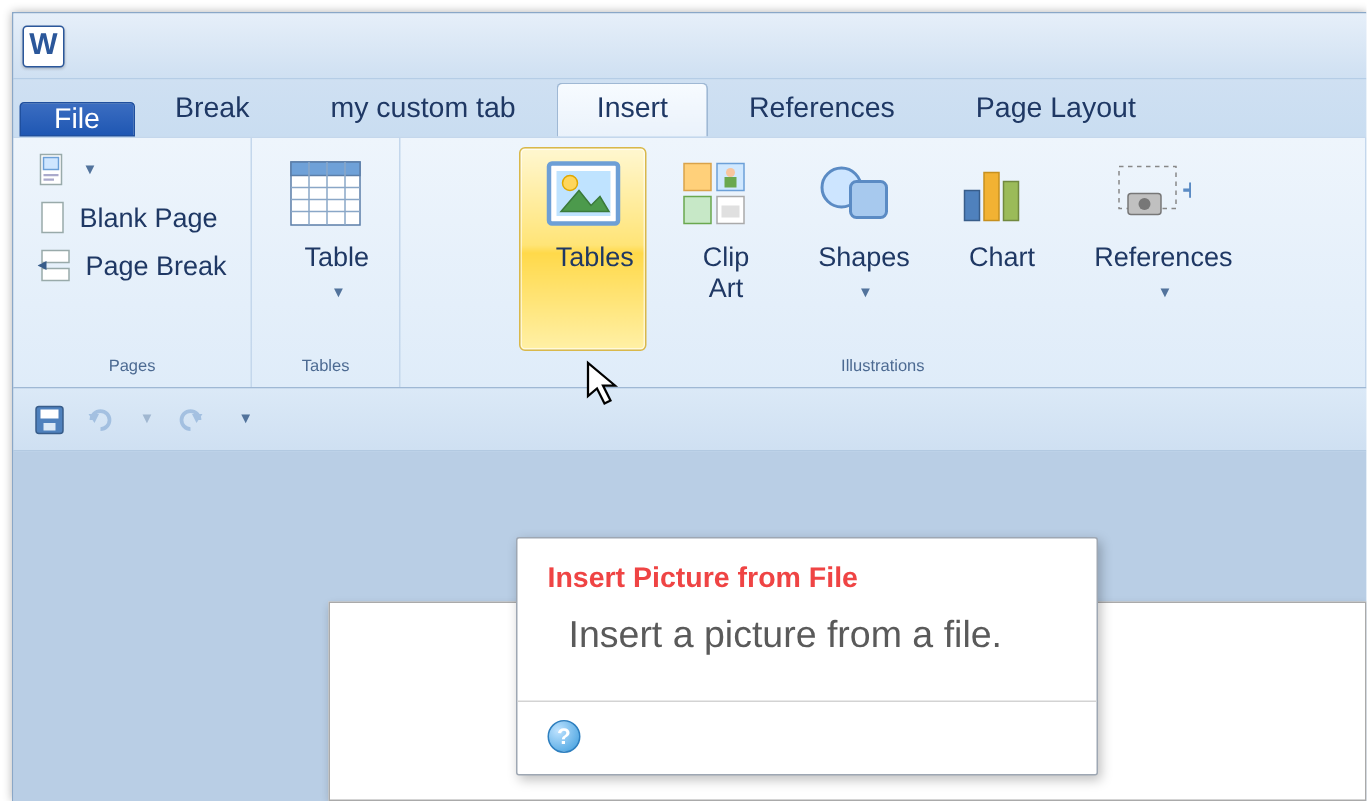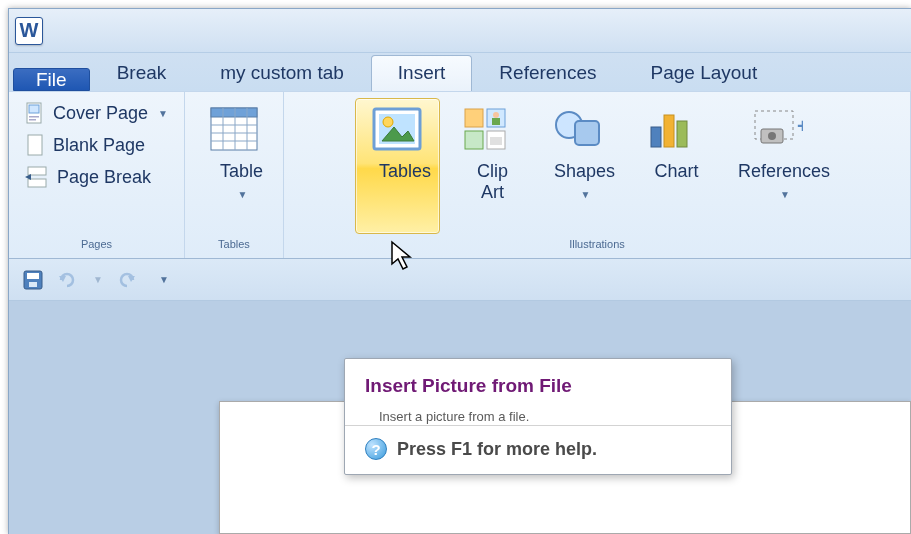--- a/index.html
+++ b/index.html
@@ -104,22 +104,22 @@
     background: #fff; border: 1px solid #aaa; box-shadow: 0 2px 6px rgba(0,0,0,0.2);
   }
 
   
   .tooltip {
     position: absolute; left: 344px; top: 358px; width: 388px;
     background: #fff; border: 1px solid #9ea7b3; border-radius: 2px;
     box-shadow: 2px 3px 8px rgba(0,0,0,0.25);
     padding: 16px 20px 14px;
   }
-  .tooltip .tt-title { font-weight: bold; font-size: 19px; color: #701a75; margin-bottom: 12px; }
-  .tooltip .tt-body  { font-size: 13px; color: #5a5a5a; padding-left: 14px; margin-bottom: 1px; }
+  .tooltip .tt-title { font-weight: bold; font-size: 19px; color: #ef4444; margin-bottom: 12px; }
+  .tooltip .tt-body  { font-size: 25px; color: #5a5a5a; padding-left: 14px; margin-bottom: 29px; }
   .tooltip hr { border: none; border-top: 1px solid #d3d3d3; margin: 0 -20px 12px; }
   .tooltip .tt-help { display: flex; align-items: center; gap: 10px; font-weight: bold; font-size: 18px; color: #4a4a4a; }
   .help-circle {
     width: 22px; height: 22px; border-radius: 50%;
     background: radial-gradient(circle at 30% 30%, #bfe3ff, #3a9bdc);
     color: #fff; display: flex; align-items: center; justify-content: center;
     font-weight: bold; font-size: 15px; border: 1px solid #2e7fbf;
   }
 
   
@@ -151,21 +151,20 @@
     <div class="group">
       <div class="group-body">
         <div class="v-stack">
           <div class="small-btn">
             <svg width="20" height="22">
                 <rect x="2" y="1" width="14" height="20" fill="#fff" stroke="#9aa"></rect>
                 <rect x="4" y="3" width="10" height="8" fill="#cfe6ff" stroke="#6ca0d8"></rect>
                 <rect x="4" y="14" width="10" height="1.5" fill="#aac"></rect>
                 <rect x="4" y="17" width="7" height="1.5" fill="#aac"></rect>
               </svg>
-            <span>Cover Page</span>
             <span class="drop-arrow">▼</span>
           </div>
           <div class="small-btn">
             <svg width="20" height="22">
                 <rect x="3" y="1" width="14" height="20" fill="#fff" stroke="#9aa"></rect>
               </svg>
             <span>Blank Page</span>
           </div>
           <div class="small-btn">
             <svg width="24" height="22">
@@ -300,19 +299,18 @@
   </div>
 
 </div>
 
 <div class="tooltip">
   <div class="tt-title">Insert Picture from File</div>
   <div class="tt-body">Insert a picture from a file.</div>
   <hr>
   <div class="tt-help">
     <div class="help-circle">?</div>
-    <span>Press F1 for more help.</span>
   </div>
 </div>
 
 <svg class="cursor" width="26" height="32">
   <path d="M2 2 L2 24 L8 19 L13 29 L17 27 L12 17 L20 17 Z" fill="#fff" stroke="#000" stroke-width="1.5"></path>
 </svg>
 
 </body></html>

